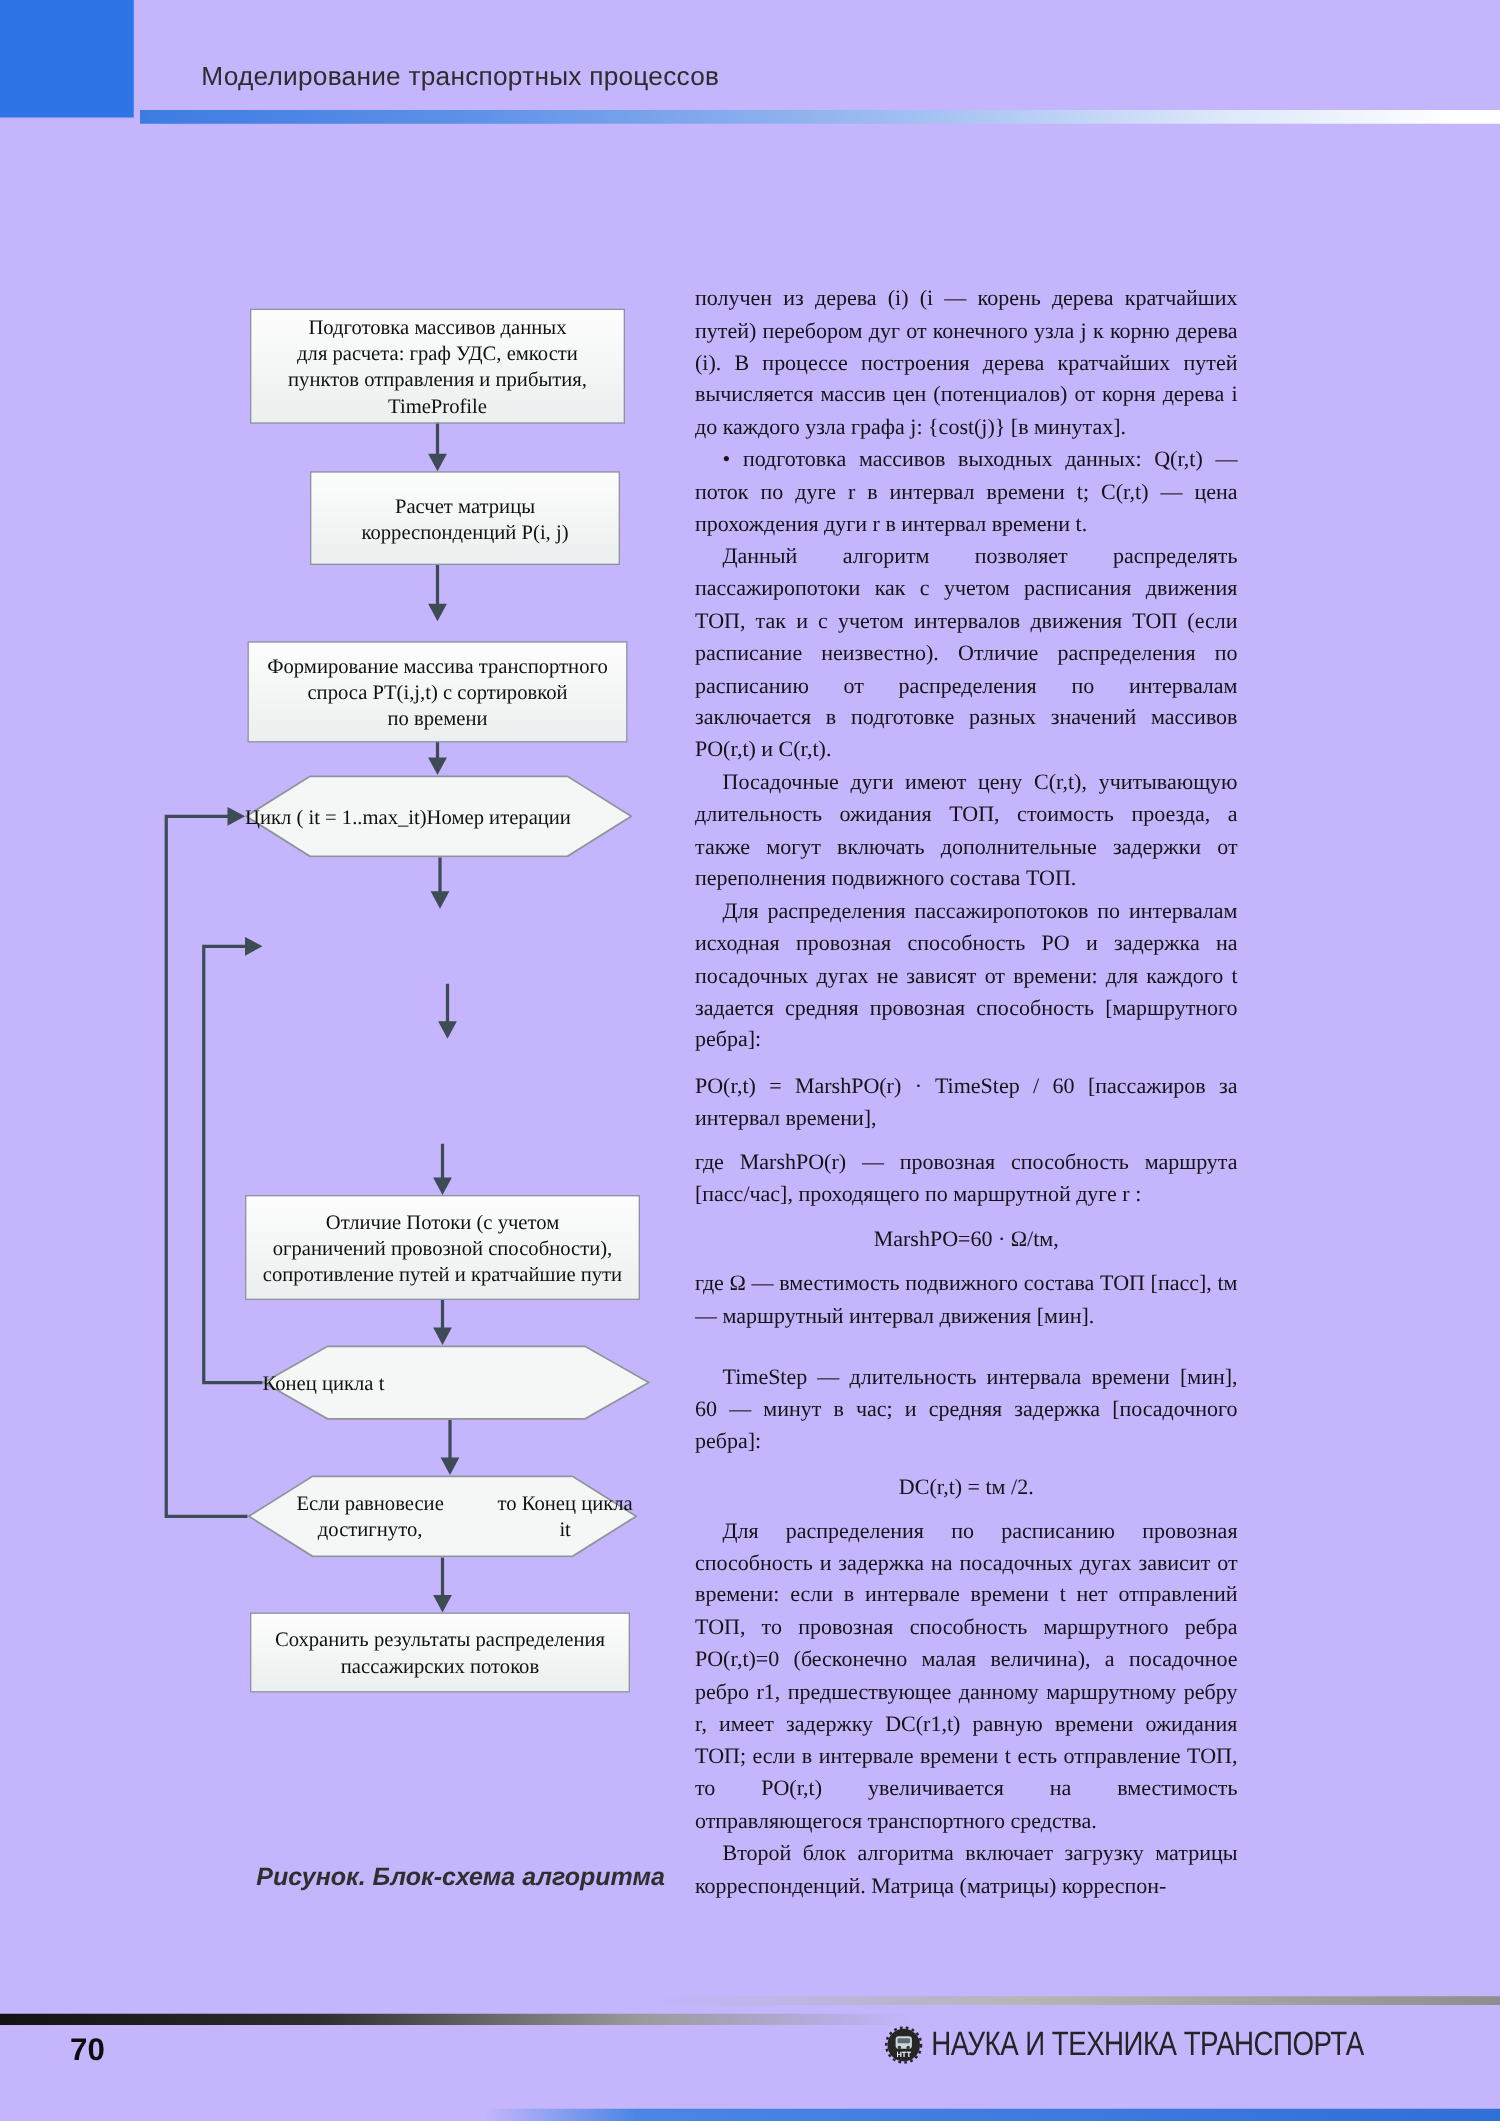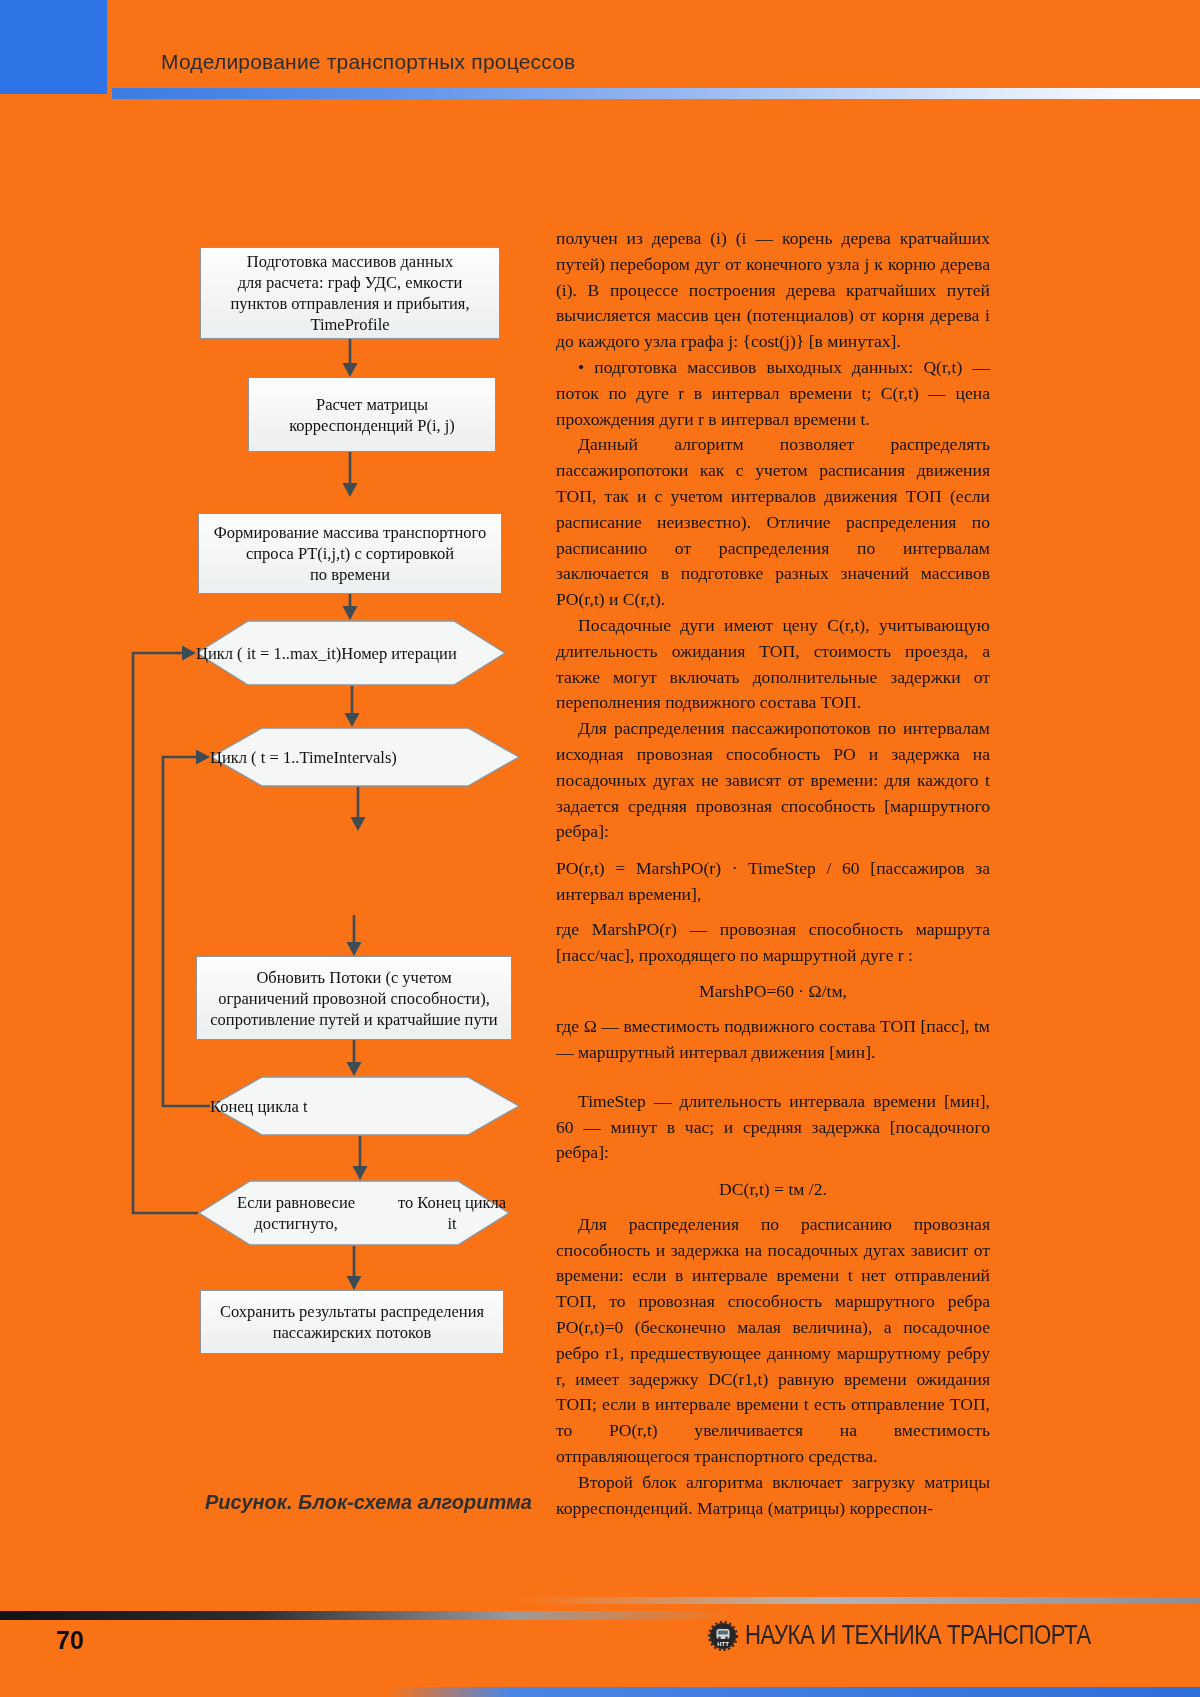--- a/index.html
+++ b/index.html
@@ -1,16 +1,16 @@
 <!DOCTYPE html>
 <html><head>
 <meta charset="utf-8">
 <style>
   html,body{margin:0;padding:0;background:#e8e8e8;}
-  .page{position:relative;width:1200px;height:1697px;background:#f97316;overflow:hidden;
+  .page{position:relative;width:1200px;height:1697px;background:#c4b5fd;overflow:hidden;
         font-family:"Liberation Serif",serif;color:#141414;}
 
   
   .corner-accent{position:absolute;left:0;top:0;width:107px;height:94px;background:#2e74e7;}
   .header-title{position:absolute;left:161px;top:50px;font-family:"Liberation Sans",sans-serif;
         font-size:21px;color:#2d2d2d;letter-spacing:.2px;}
   .header-bar{position:absolute;left:112px;top:88px;width:1088px;height:11px;
         background:linear-gradient(to right,#3c7ce2 0%,#5f92e8 25%,#9dbcf1 55%,#dde8fa 80%,#ffffff 97%);}
 
   
@@ -116,32 +116,24 @@
   <div class="node hex n4">
     <svg class="hexbg" width="310" height="66" viewBox="0 0 310 66">
       <polygon points="52,1 258,1 309,33 258,65 52,65 1,33" fill="#f5f7f7" stroke="#8d959b" stroke-width="1.4"></polygon>
     </svg>
     <div class="hextext">
       <div>Цикл ( it = 1..max_it)</div>
       <div>Номер итерации</div>
     </div>
   </div>
 
-  <div class="node hex n5">
-    <svg class="hexbg" width="310" height="60" viewBox="0 0 310 60">
-      <polygon points="52,1 258,1 309,30 258,59 52,59 1,30" fill="#f5f7f7" stroke="#8d959b" stroke-width="1.4"></polygon>
-    </svg>
-    <div class="hextext">
-      <div>Цикл ( t = 1..TimeIntervals)</div>
-    </div>
-  </div>
 
 
   <div class="node rect n7">
-    <div>Обновить Потоки (с учетом</div>
+    <div>Отличие Потоки (с учетом</div>
     <div>ограничений провозной способности),</div>
     <div>сопротивление путей и кратчайшие пути</div>
   </div>
 
   <div class="node hex n8">
     <svg class="hexbg" width="310" height="60" viewBox="0 0 310 60">
       <polygon points="52,1 258,1 309,30 258,59 52,59 1,30" fill="#f5f7f7" stroke="#8d959b" stroke-width="1.4"></polygon>
     </svg>
     <div class="hextext">
       <div>Конец цикла t</div>

